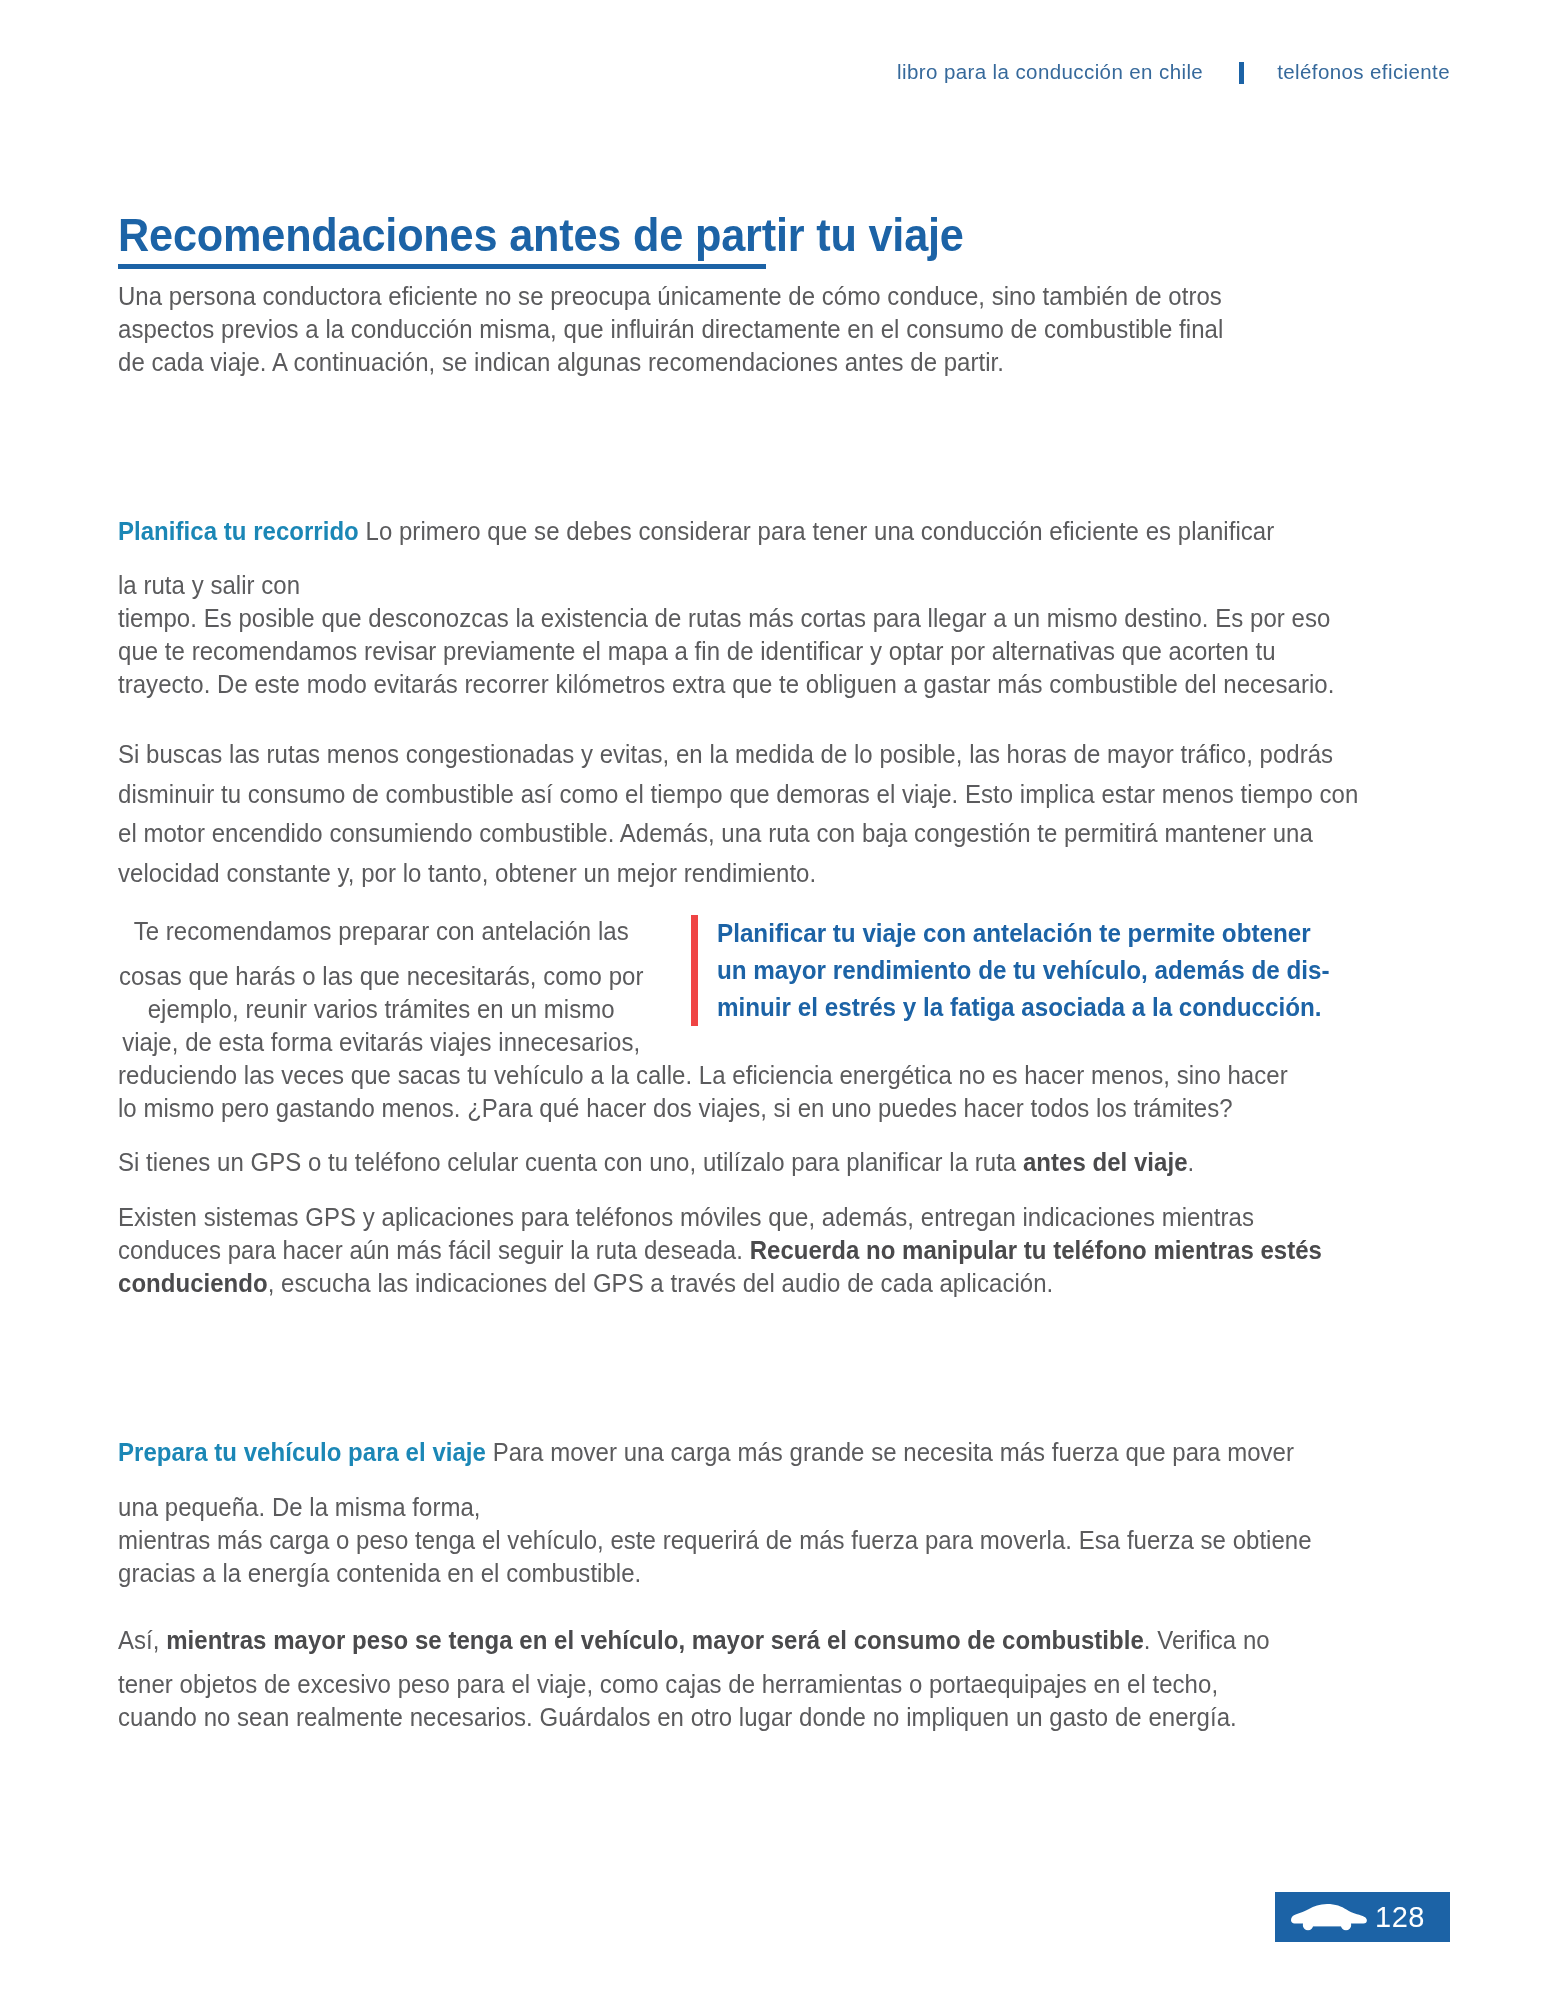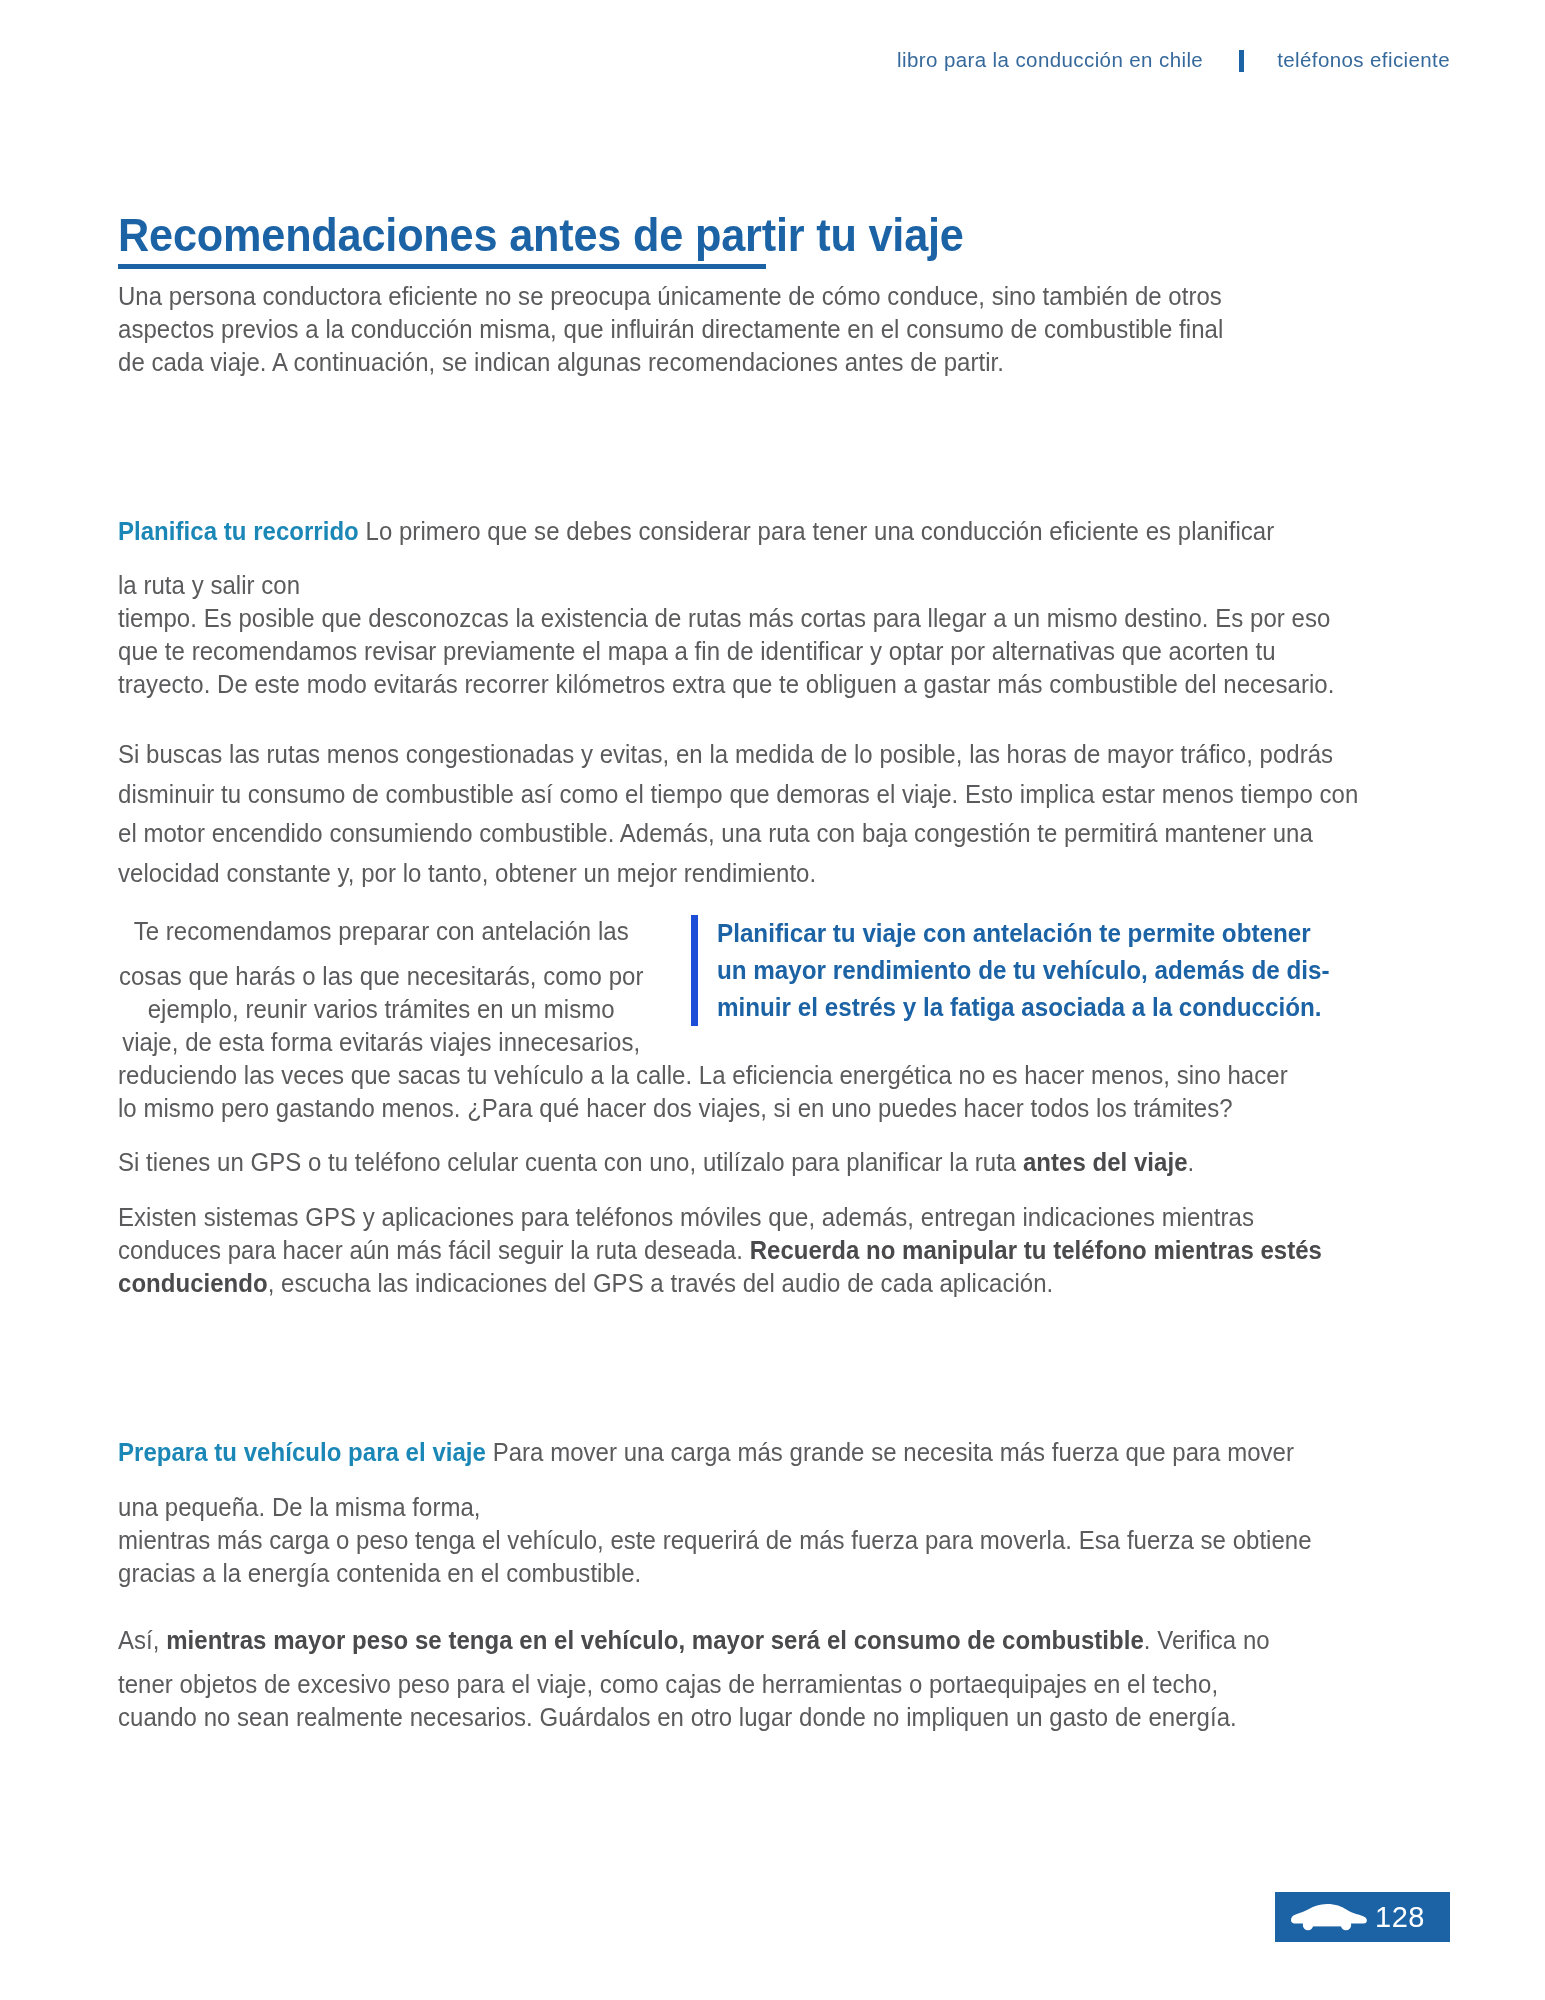--- a/index.html
+++ b/index.html
@@ -18,21 +18,21 @@
 
   .page {
     position: absolute;
     inset: 0;
     background: #ffffff;
   }
 
   
   .running-header {
     position: absolute;
-    top: 48px;
+    top: 60px;
     right: 95px;
     display: flex;
     align-items: center;
     gap: 0;
     font-size: 20.5px;
     letter-spacing: 0.4px;
     color: #36699b;
     font-family: "Liberation Sans", sans-serif;
     font-weight: 400;
     white-space: nowrap;
@@ -124,21 +124,21 @@
   
   .callout-wrap {
     position: relative;
   }
   .callout {
     position: absolute;
     left: 573px;
     top: 0;
     width: 600px;
     padding-left: 19px;
-    border-left: 7px solid #1d4ed8;
+    border-left: 7px solid #ef4444;
     box-sizing: content-box;
   }
   .callout p {
     margin: 0;
     font-family: "Liberation Sans Narrow", "Liberation Sans", sans-serif;
     font-weight: 700;
     font-size: 25.5px;
     line-height: 1.45;
     color: #1c63a6;
     transform: scaleX(0.95);

